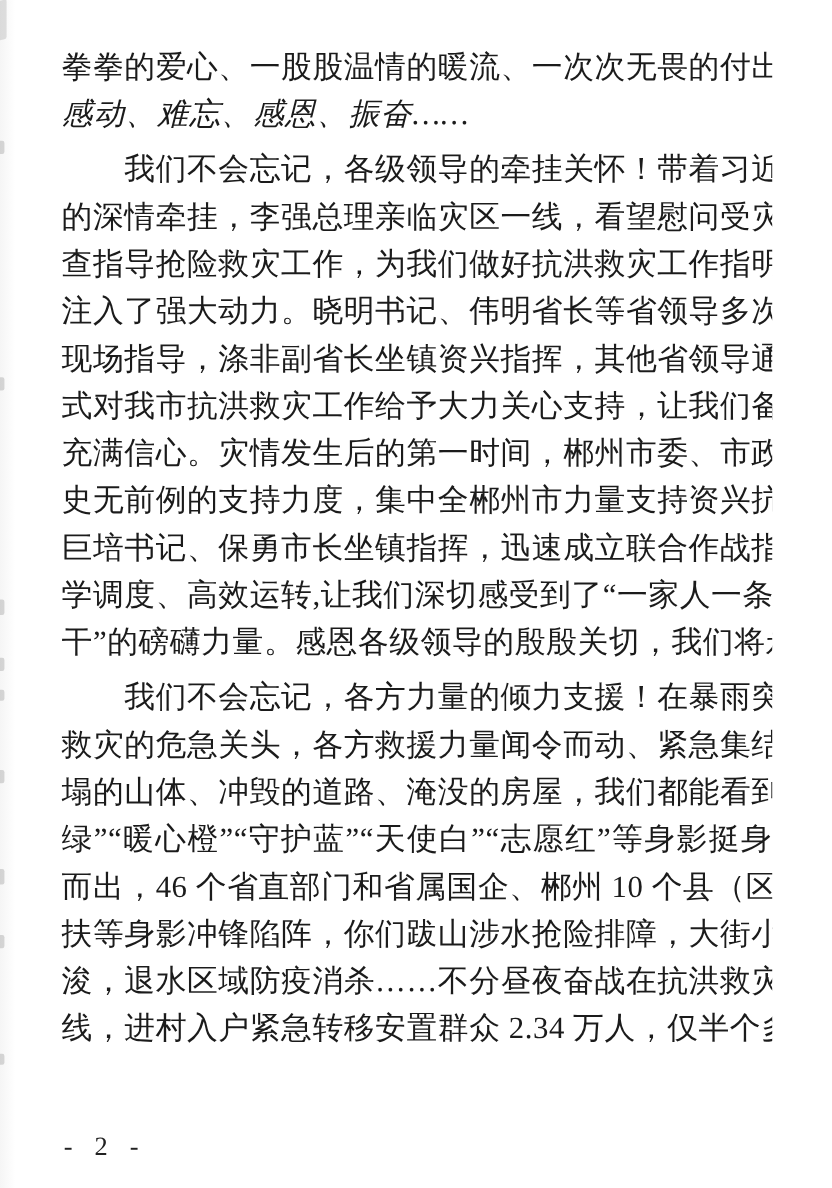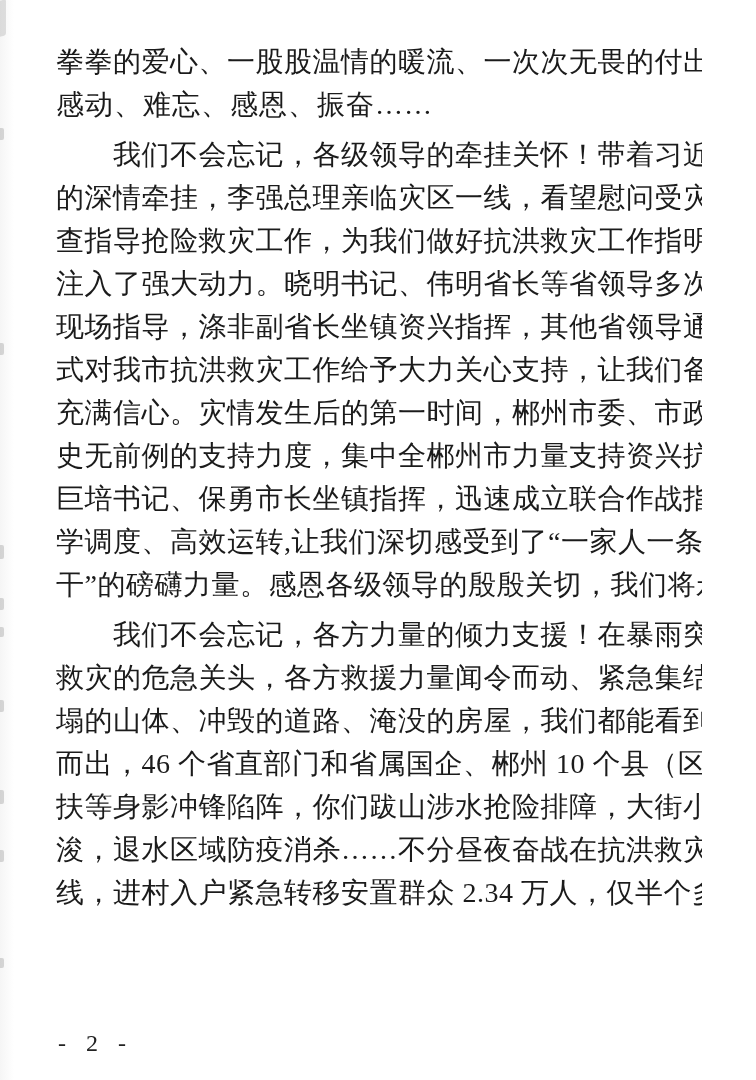--- a/index.html
+++ b/index.html
@@ -39,20 +39,21 @@
     white-space: nowrap;
     overflow: hidden;
     text-align: justify;
     text-align-last: justify;
     text-justify: inter-character;
     letter-spacing: 0.5px;
   }
   .line.short {
     text-align-last: left;
     letter-spacing: 1px;
+    font-style: italic;
   }
   .line.first-indent {
     padding-left: 57px;
   }
   .footer-pagenum {
     position: absolute;
     left: 58px;
     top: 1026px;
     height: 34px;
     line-height: 34px;
@@ -121,20 +122,21 @@
       <div class="line">史无前例的支持力度，集中全郴州市力量支持资兴抗灾救灾，</div>
       <div class="line">巨培书记、保勇市长坐镇指挥，迅速成立联合作战指挥部，科</div>
       <div class="line">学调度、高效运转,让我们深切感受到了“一家人一条心一起</div>
       <div class="line">干”的磅礴力量。感恩各级领导的殷殷关切，我们将永远铭记</div>
     </div>
 
     <div class="para spaced">
       <div class="line first-indent">我们不会忘记，各方力量的倾力支援！在暴雨突袭、抢险</div>
       <div class="line">救灾的危急关头，各方救援力量闻令而动、紧急集结，面对垮</div>
       <div class="line">塌的山体、冲毁的道路、淹没的房屋，我们都能看到“迷彩</div>
+      <div class="line">绿”“暖心橙”“守护蓝”“天使白”“志愿红”等身影挺身</div>
       <div class="line">而出，46 个省直部门和省属国企、郴州 10 个县（区）结对帮</div>
       <div class="line">扶等身影冲锋陷阵，你们跋山涉水抢险排障，大街小巷清淤疏</div>
       <div class="line">浚，退水区域防疫消杀……不分昼夜奋战在抗洪救灾的最前</div>
       <div class="line">线，进村入户紧急转移安置群众 2.34 万人，仅半个多月便应</div>
     </div>
 
   </div>
 
   <div class="footer-pagenum">- 2 -</div>
 

